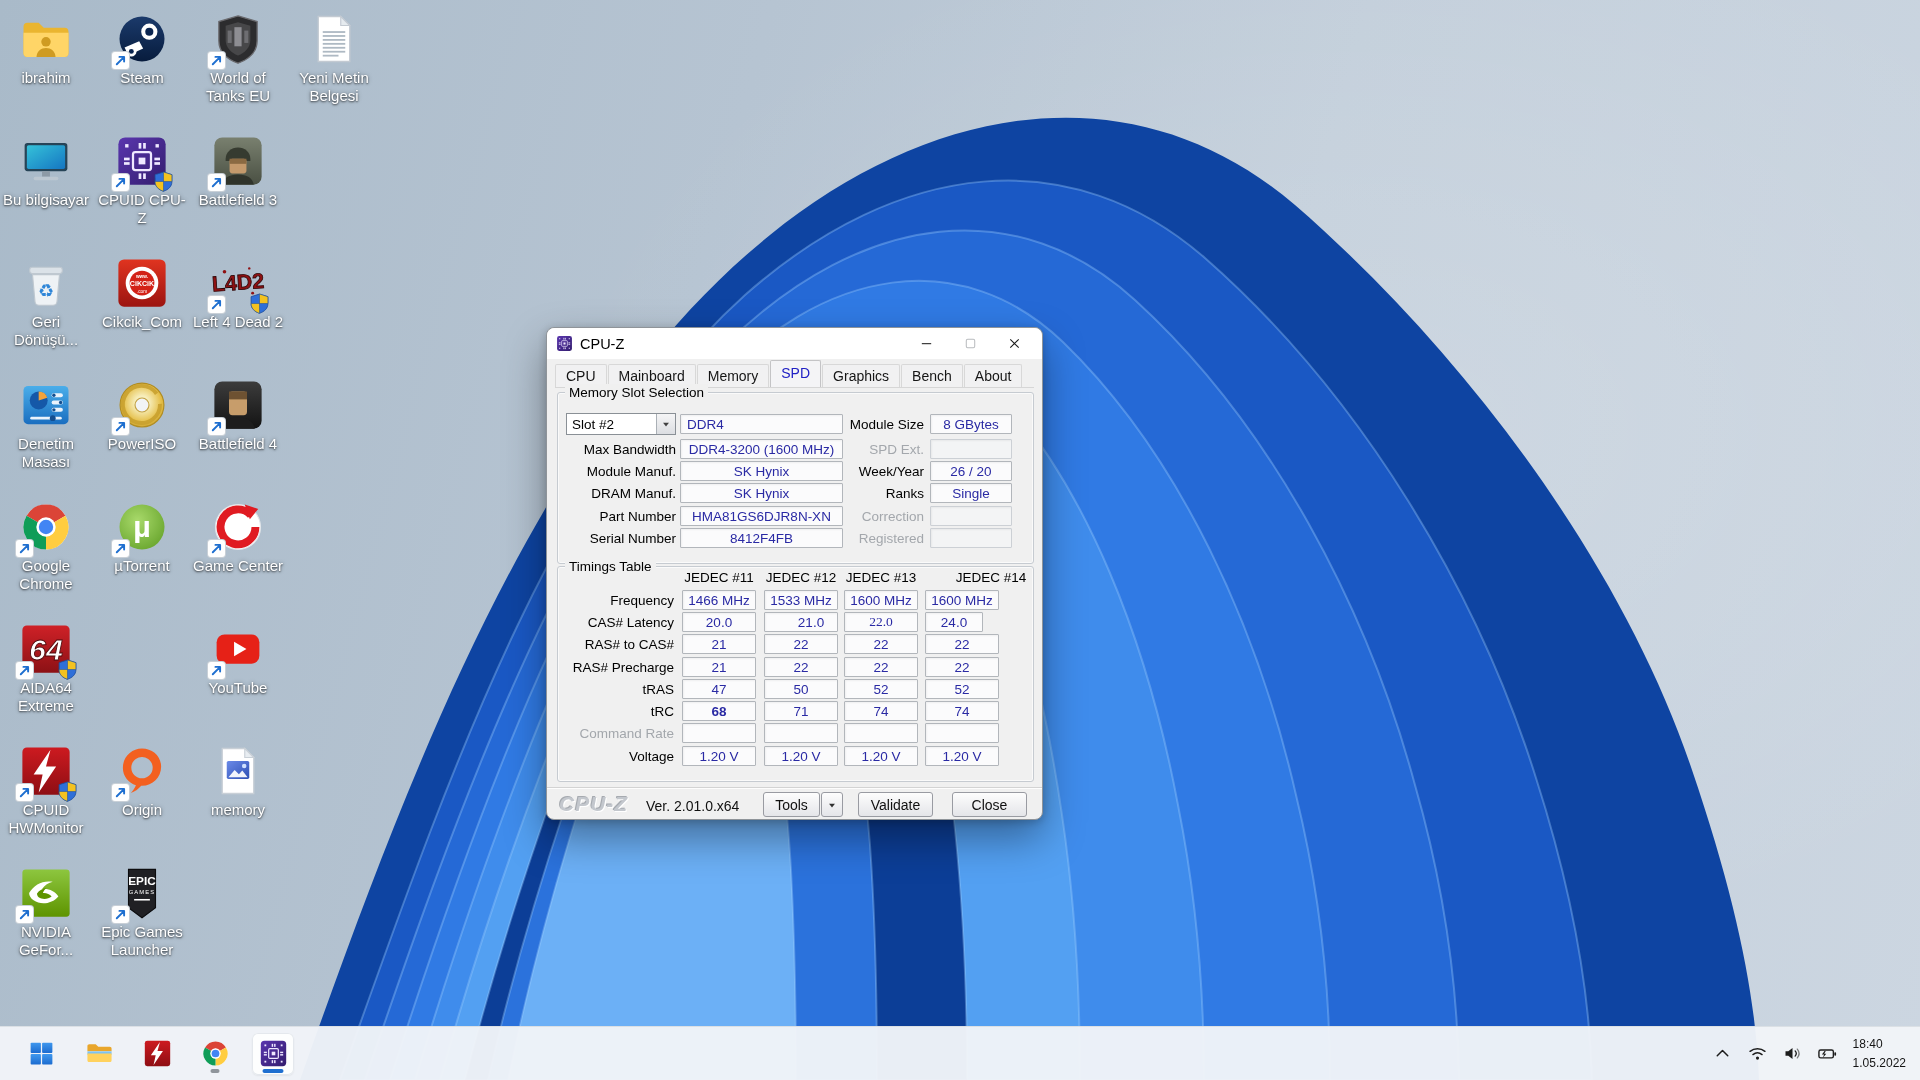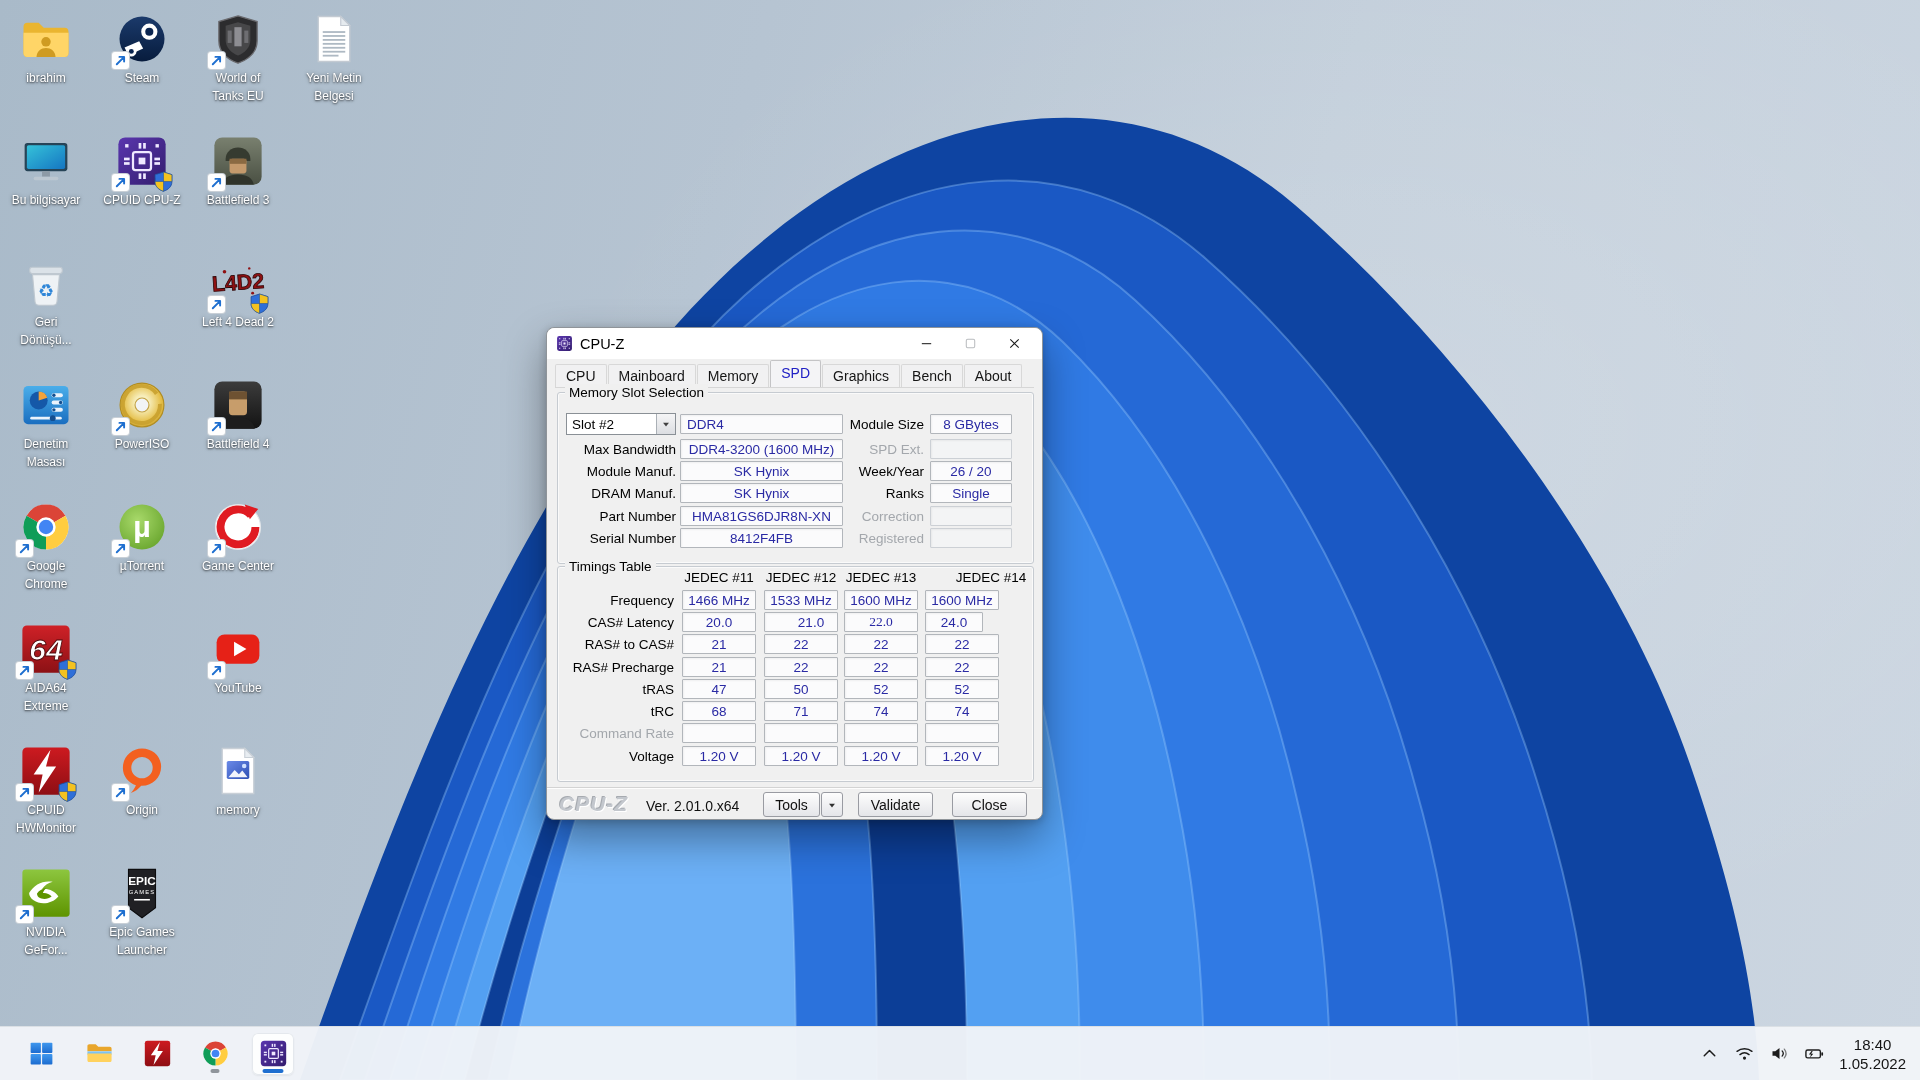--- a/index.html
+++ b/index.html
@@ -12,21 +12,21 @@
       linear-gradient(105deg,#a9bac9 0%,#b6c4d2 35%,#c3cfdb 62%,#ccd6e1 100%);
   }
   #wallpaper{position:absolute;inset:0;z-index:0}
 
   
   #desktop-icons{position:absolute;left:-2px;top:6px;z-index:2;display:grid;
     grid-template-columns:repeat(4,96px);grid-auto-rows:122px;width:386px}
   .dicon{display:flex;flex-direction:column;align-items:center;padding-top:6px;cursor:default}
   .dicon-img{position:relative;width:54px;height:54px;flex:none}
   .dicon-img svg{width:100%;height:100%;display:block}
-  .dicon-label{margin-top:3px;width:94px;text-align:center;font-size:12px;line-height:18px;
+  .dicon-label{margin-top:3px;width:94px;text-align:center;font-size:15px;line-height:18px;
     color:#fff;text-shadow:0 1px 2px rgba(0,0,0,.65),0 0 4px rgba(0,0,0,.35)}
   .sc-overlay{position:absolute;left:-3px;bottom:-3px;width:17px;height:17px;background:#fff;
     border-radius:3px;box-shadow:0 0 0 1px #c9d0d7}
   .sc-overlay svg{width:100%;height:100%;display:block}
   .uac-overlay{position:absolute;right:-5px;bottom:-4px;width:21px;height:21px}
   .uac-overlay svg{width:100%;height:100%;display:block}
 
   
   #cpuz-window{position:absolute;left:546px;top:327px;width:497px;height:493px;z-index:5;
     background:#f0f0f0;border:1px solid #8f9499;border-radius:8px;
@@ -98,21 +98,21 @@
     display:flex;align-items:center;justify-content:center}
   .task-btn svg{width:29px;height:29px}
   .task-btn.active{background:#fdfefe;box-shadow:inset 0 0 0 1px #e4e8ed,0 1px 2px rgba(0,0,0,.06)}
   .run-dot{position:absolute;bottom:2px;left:50%;transform:translateX(-50%);
     width:9px;height:3.5px;border-radius:2px;background:#8f959b}
   .active-pill{position:absolute;bottom:2px;left:50%;transform:translateX(-50%);
     width:21px;height:3.5px;border-radius:2px;background:#1f6fd0}
   #tray{margin-left:auto;display:flex;align-items:center;padding-right:14px}
   .tray-icon{width:26px;height:26px;display:flex;align-items:center;justify-content:center;margin-left:9px}
   .tray-icon svg{width:21px;height:21px}
-  #clock{margin-left:12px;text-align:center;font-size:15px;line-height:19px;color:#141414}
+  #clock{margin-left:12px;text-align:left;font-size:12px;line-height:19px;color:#141414}
 </style>
 </head>
 <body>
 
 <svg id="wallpaper" viewBox="0 0 1920 1080" preserveAspectRatio="none">
     <path d="M300 1080 C410 770 540 420 770 235 C940 98 1140 72 1295 205 C1470 357 1625 570 1692 770 C1738 905 1756 1000 1759 1080 Z" fill="#0e44a2"></path>
     <path d="M340 1080 C440 800 550 470 745 295 C900 158 1072 142 1205 258 C1362 396 1478 592 1536 778 C1576 903 1590 1000 1592 1080 Z" fill="#1a58c4" stroke="rgba(160,208,255,0.35)" stroke-width="2"></path>
     <path d="M365 1080 C455 815 565 505 725 345 C865 208 1020 195 1135 300 C1272 425 1368 610 1415 785 C1448 900 1458 1000 1459 1080 Z" fill="#2569d6" stroke="rgba(160,208,255,0.35)" stroke-width="2"></path>
     <path d="M390 1080 C470 830 575 540 705 395 C825 260 965 248 1063 342 C1180 455 1258 628 1296 795 C1323 905 1330 1005 1330 1080 Z" fill="#307ae4" stroke="rgba(160,208,255,0.35)" stroke-width="2"></path>
     <path d="M415 1080 C485 848 585 575 685 445 C785 315 910 300 992 385 C1088 485 1148 645 1178 805 C1199 910 1204 1008 1204 1080 Z" fill="#3f8cec" stroke="rgba(160,208,255,0.35)" stroke-width="2"></path>
@@ -299,20 +299,41 @@
     <div class="dicon-img">
         <svg viewBox="0 0 48 48">
           <rect x="9.5" y="10" width="29" height="5.5" rx="2.2" fill="#dbe2e8" stroke="#bfc8d0"></rect>
           <path d="M12 16.5h24l-2.2 24c-.2 2-1.6 3.3-3.6 3.3H17.8c-2 0-3.4-1.3-3.6-3.3z" fill="#eef2f5" stroke="#bfc8d0"></path>
           <text x="24" y="36" text-anchor="middle" font-size="16" fill="#2e86d8">♻</text>
         </svg>
       </div>
     <div class="dicon-label">
         <div>Geri</div>
         <div>Dönüşü...</div>
+      </div>
+  </div>
+    <div class="dicon" style="grid-area: 3 / 2;">
+    <div class="dicon-img">
+        <svg viewBox="0 0 48 48">
+          <defs>
+            <linearGradient id="ck9" x1="0" y1="0" x2="0" y2="1">
+              <stop offset="0" stop-color="#e03420"></stop>
+              <stop offset="1" stop-color="#9c1410"></stop>
+            </linearGradient>
+          </defs>
+          <rect x="3" y="3" width="42" height="42" rx="5" fill="url(#ck9)"></rect>
+          <circle cx="24" cy="24" r="14.5" fill="#fff"></circle>
+          <circle cx="24" cy="24" r="11" fill="#d32117"></circle>
+          <text x="24" y="19.5" text-anchor="middle" font-size="4.2" fill="#fff" font-weight="bold">www.</text>
+          <text x="24" y="27" text-anchor="middle" font-size="6.3" fill="#fff" font-weight="bold">CiKCiK</text>
+          <text x="24" y="32.5" text-anchor="middle" font-size="4.2" fill="#fff">.com</text>
+        </svg>
+      </div>
+    <div class="dicon-label">
+        <div>Cikcik_Com</div>
       </div>
   </div>
     <div class="dicon" style="grid-area: 3 / 3;">
     <div class="dicon-img">
         <svg viewBox="0 0 48 48">
           <text x="24" y="30" text-anchor="middle" font-size="19" font-weight="bold" fill="#8f1113" stroke="#2b0505" stroke-width="0.7" transform="rotate(-4 24 24)">L4D2</text>
           <circle cx="12" cy="14" r="1.6" fill="#8f1113"></circle>
           <circle cx="37" cy="33" r="1.3" fill="#8f1113"></circle>
           <circle cx="34" cy="11" r="1.1" fill="#8f1113"></circle>
         </svg>
@@ -758,21 +779,21 @@
         <div class="field" style="left: 124px; width: 74px; top: 90px;">21</div>
         <div class="field" style="left: 206px; width: 74px; top: 90px;">22</div>
         <div class="field" style="left: 286px; width: 74px; top: 90px;">22</div>
         <div class="field" style="left: 367px; width: 74px; top: 90px;">22</div>
         <div class="lbl" style="left: 0px; width: 116px; top: 112px;">tRAS</div>
         <div class="field" style="left: 124px; width: 74px; top: 112px;">47</div>
         <div class="field" style="left: 206px; width: 74px; top: 112px;">50</div>
         <div class="field" style="left: 286px; width: 74px; top: 112px;">52</div>
         <div class="field" style="left: 367px; width: 74px; top: 112px;">52</div>
         <div class="lbl" style="left: 0px; width: 116px; top: 134px;">tRC</div>
-        <div class="field" style="left: 124px; width: 74px; top: 134px;">68</div>
+        <div class="field" style="left: 124px; width: 74px; top: 134px; font-weight: bold;">68</div>
         <div class="field" style="left: 206px; width: 74px; top: 134px;">71</div>
         <div class="field" style="left: 286px; width: 74px; top: 134px;">74</div>
         <div class="field" style="left: 367px; width: 74px; top: 134px;">74</div>
         <div class="lbl disabled" style="left: 0px; width: 116px; top: 156px;">Command Rate</div>
         <div class="field" style="left: 124px; width: 74px; top: 156px;"></div>
         <div class="field" style="left: 206px; width: 74px; top: 156px;"></div>
         <div class="field" style="left: 286px; width: 74px; top: 156px;"></div>
         <div class="field" style="left: 367px; width: 74px; top: 156px;"></div>
         <div class="lbl" style="left: 0px; width: 116px; top: 179px;">Voltage</div>
         <div class="field" style="left: 124px; width: 74px; top: 179px;">1.20 V</div>

